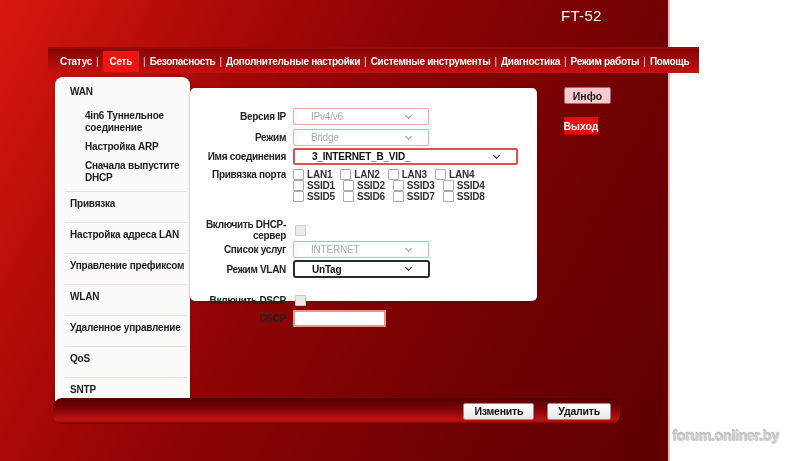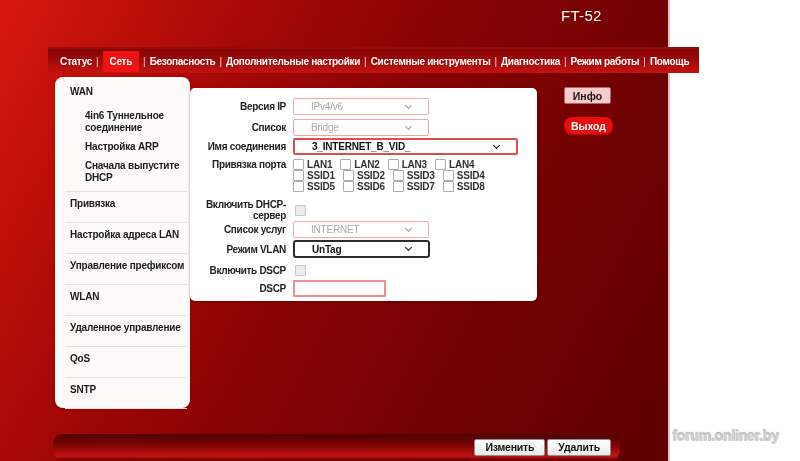--- a/index.html
+++ b/index.html
@@ -80,44 +80,44 @@
   .chk { display:inline-flex; align-items:center; margin-right:8px; cursor:pointer; }
   .box { width:11px; height:11px; border:1px solid #ababab; background:#fff; border-radius:1px; margin-right:3px; flex:none; }
   .box.disabled { background:#ececec; border-color:#c8c8c8; }
   .chk-label { font-size:10px; font-weight:600; letter-spacing:-.2px; color:#333; }
 
   .txt-input {
     width:93px; height:17px; border:2px solid #ef8f8f; border-radius:1px;
     font-size:10px; padding:0 4px; color:#111; outline:none;
   }
 
-  .mt3{margin-top:7px}.mt4{margin-top:4px}.mt2{margin-top:2px}
+  .mt3{margin-top:17px}.mt4{margin-top:4px}.mt2{margin-top:2px}
   .mt8{}.mt0{margin-top:0}
 
   
   .btn-info {
     position:absolute; left:564px; top:87px; width:47px; height:17px;
     background:#f7cbcb; border:1px solid #a36c6c; border-radius:2px;
     font-size:10.5px; font-weight:700; color:#1a1a1a;
     display:flex; align-items:center; justify-content:center; cursor:pointer;
   }
   .btn-logout {
-    position:absolute; left:564px; top:117px; width:49px; height:18px;
-    background:#e90d0d; border:none; border-radius:8px;
+    position:absolute; left:564px; top:117px; width:34px; height:18px;
+    background:#e90d0d; border:none; border-radius:0;
     font-size:10.5px; font-weight:700; color:#fff;
     display:flex; align-items:center; justify-content:center; cursor:pointer;
     box-shadow:inset 0 -1px 2px rgba(0,0,0,.25);
   }
 
   
   .bottom-bar {
-    position:absolute; left:53px; top:434px; width:567px; height:26px;
+    position:absolute; left:53px; top:398px; width:567px; height:26px;
     border-radius:9px;
     background:linear-gradient(180deg,#4e0101 0%,#6e0303 30%,#990909 60%,#c41212 85%,#8a0505 96%,#550101 100%);
-    display:flex; align-items:center; justify-content:flex-end; padding-right:9px; gap:2px;
+    display:flex; align-items:center; justify-content:flex-end; padding-right:9px; gap:13px;
   }
   .bar-btn {
     height:17px; padding:0 10px; background:linear-gradient(180deg,#ffffff,#e9e9e9);
     border:1px solid #8f8f8f; border-radius:2px;
     font-size:10.5px; font-weight:700; color:#111; letter-spacing:-.2px;
     display:flex; align-items:center; cursor:pointer;
   }
 
   .watermark {
     position:absolute; left:672px; top:428px; width:126px;
@@ -177,21 +177,21 @@
 
     <div class="row mt3">
       <div class="flabel">Версия IP</div>
       <div class="sel disabled">
         <span class="sel-val">IPv4/v6</span>
         <span class="chev"></span>
       </div>
     </div>
 
     <div class="row mt4">
-      <div class="flabel">Список</div>
+      <div class="flabel">Режим</div>
       <div class="sel disabled">
         <span class="sel-val">Bridge</span>
         <span class="chev"></span>
       </div>
     </div>
 
     <div class="row mt2">
       <div class="flabel">Имя соединения</div>
       <div class="sel name">
         <span class="sel-val">3_INTERNET_B_VID_</span>

